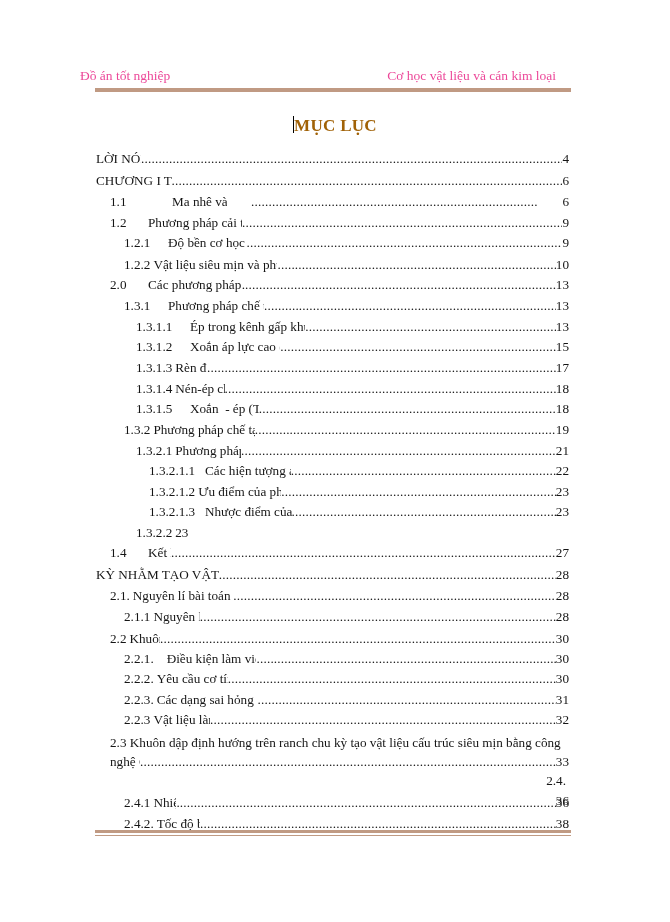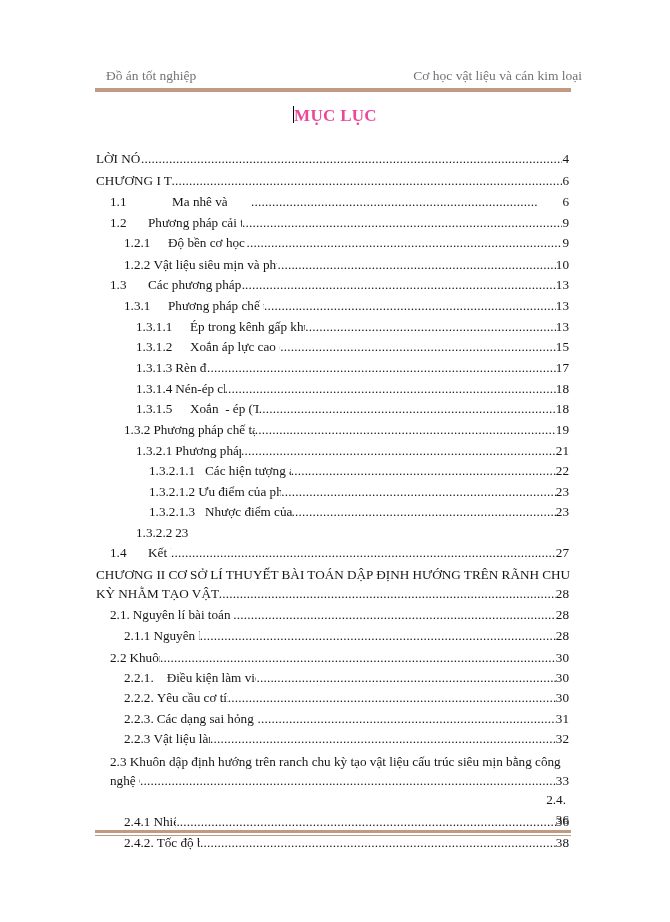--- a/index.html
+++ b/index.html
@@ -16,49 +16,49 @@
       color: #111111;
     }
     .page {
       position: absolute;
       left: 0; top: 0;
       width: 670px; height: 922px;
       background: #ffffff;
     }
     .header {
       position: absolute;
-      left: 106px;
+      left: 80px;
       top: 68px;
       width: 476px;
       height: 20px;
       font-size: 13.5px;
-      color: #737373;
+      color: #ec4899;
     }
     .header .left { position: absolute; left: 0; top: 0; }
     .header .right { position: absolute; right: 0; top: 0; }
     .header-rule {
       position: absolute;
       left: 95px;
       top: 88px;
       width: 476px;
       height: 4px;
       border-top: 1px solid #c09a83;
       border-bottom: 3px solid #c09a83;
       box-sizing: border-box;
     }
     .title {
       position: absolute;
       left: 0;
       width: 670px;
-      top: 106px;
+      top: 116px;
       text-align: center;
       font-weight: bold;
       font-size: 17px;
       letter-spacing: 0.3px;
-      color: #ec4899;
+      color: #a16207;
     }
     .title .cursor {
       display: inline-block;
       width: 1px;
       height: 17px;
       background: #000;
       vertical-align: -2px;
       margin-right: 0px;
     }
     .toc {
@@ -176,21 +176,21 @@
     </div>
 
     <div class="toc-row" style="height:22px;">
       <span class="num" style="margin-left:28px;width:auto;padding-right:3px;">1.2.2</span>
       <span class="label">Vật liệu siêu mịn và phương pháp biến dạng dẻo mãnh liệt SPD</span>
       <span class="dots"></span>
       <span class="page-num">10</span>
     </div>
 
     <div class="toc-row" style="height:20px;">
-      <span class="num" style="margin-left:14px;width:38px;">1.3</span>
+      <span class="num" style="margin-left:14px;width:38px;">2.0</span>
       <span class="label">Các phương pháp chế tạo vật liệu siêu mịn</span>
       <span class="dots"></span>
       <span class="page-num">13</span>
     </div>
 
     <div class="toc-row" style="height:21px;">
       <span class="num" style="margin-left:28px;width:44px;">1.3.1</span>
       <span class="label">Phương pháp chế tạo vật liệu siêu mịn thể khối</span>
       <span class="dots"></span>
       <span class="page-num">13</span>
@@ -272,21 +272,20 @@
     </div>
 
     <div class="toc-row" style="height:19px;align-items:center;">
       <span class="num" style="margin-left:14px;width:38px;">1.4</span>
       <span class="label">Kết luận</span>
       <span class="dots"></span>
       <span class="page-num">27</span>
     </div>
 
     <div class="toc-row multiline" style="margin-top:3px;">
-      <span class="first-line">CHƯƠNG II CƠ SỞ LÍ THUYẾT BÀI TOÁN DẬP ĐỊNH HƯỚNG TRÊN RÃNH CHU</span>
       <div class="second-line">
         <span class="label">KỲ NHẰM TẠO VẬT CÓ CẤU TRÚC SIÊU MỊN</span>
         <span class="dots"></span>
         <span class="page-num">28</span>
       </div>
     </div>
 
     <div class="toc-row" style="height:22px;">
       <span class="num" style="margin-left:14px;width:auto;padding-right:3px;">2.1.</span>
       <span class="label">Nguyên lí bài toán sản xuất vật liệu siêu mịn</span>

